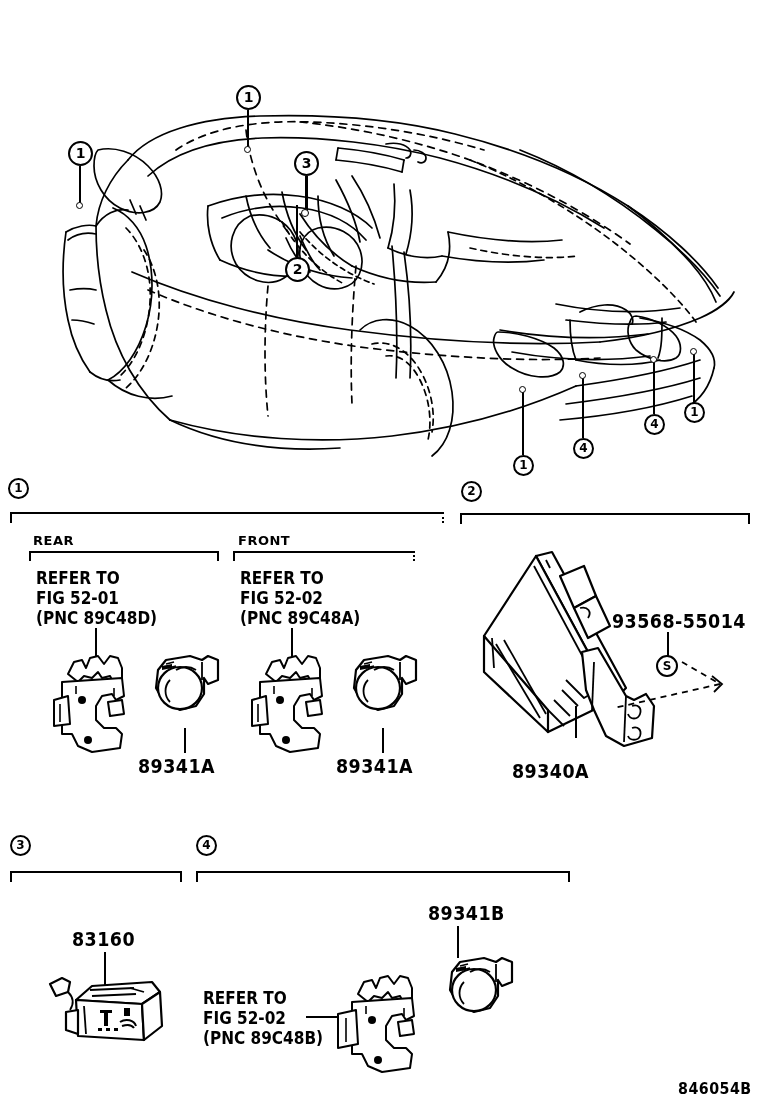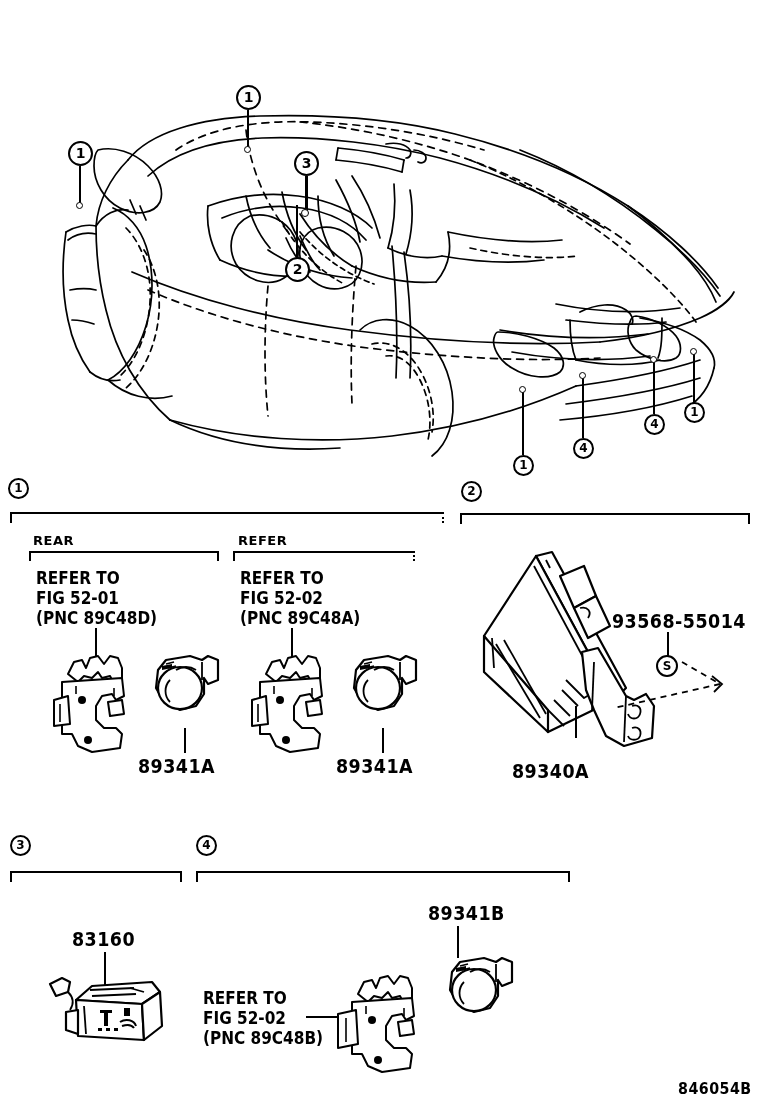--- a/index.html
+++ b/index.html
@@ -334,21 +334,21 @@
         <path d="M56 12 L56 30"></path>
       </g>
       <g fill="#000">
         <path d="M16 16 L26 14 L26 18 L16 20 Z"></path>
       </g>
     </svg>
   </div>
   <div class="abs vline" style="left:184px; top:728px; height:25px;"></div>
   <div class="abs plabel" style="left:138px; top:755px;">89341A</div>
 
-  <div class="abs grouplabel" style="left:238px; top:533px;">REFER</div>
+  <div class="abs grouplabel" style="left:238px; top:533px;">FRONT</div>
   <div class="abs bracket thin dashright" style="left:233px; top:551px; width:182px;"></div>
 
   <div class="abs reflabel" style="left:240px; top:568px;">
     <div>REFER TO</div>
     <div>FIG 52-02</div>
     <div>(PNC 89C48A)</div>
   </div>
   <div class="abs vline" style="left:291px; top:628px; height:32px;"></div>
 
   <div class="abs" style="left:250px; top:648px;">

